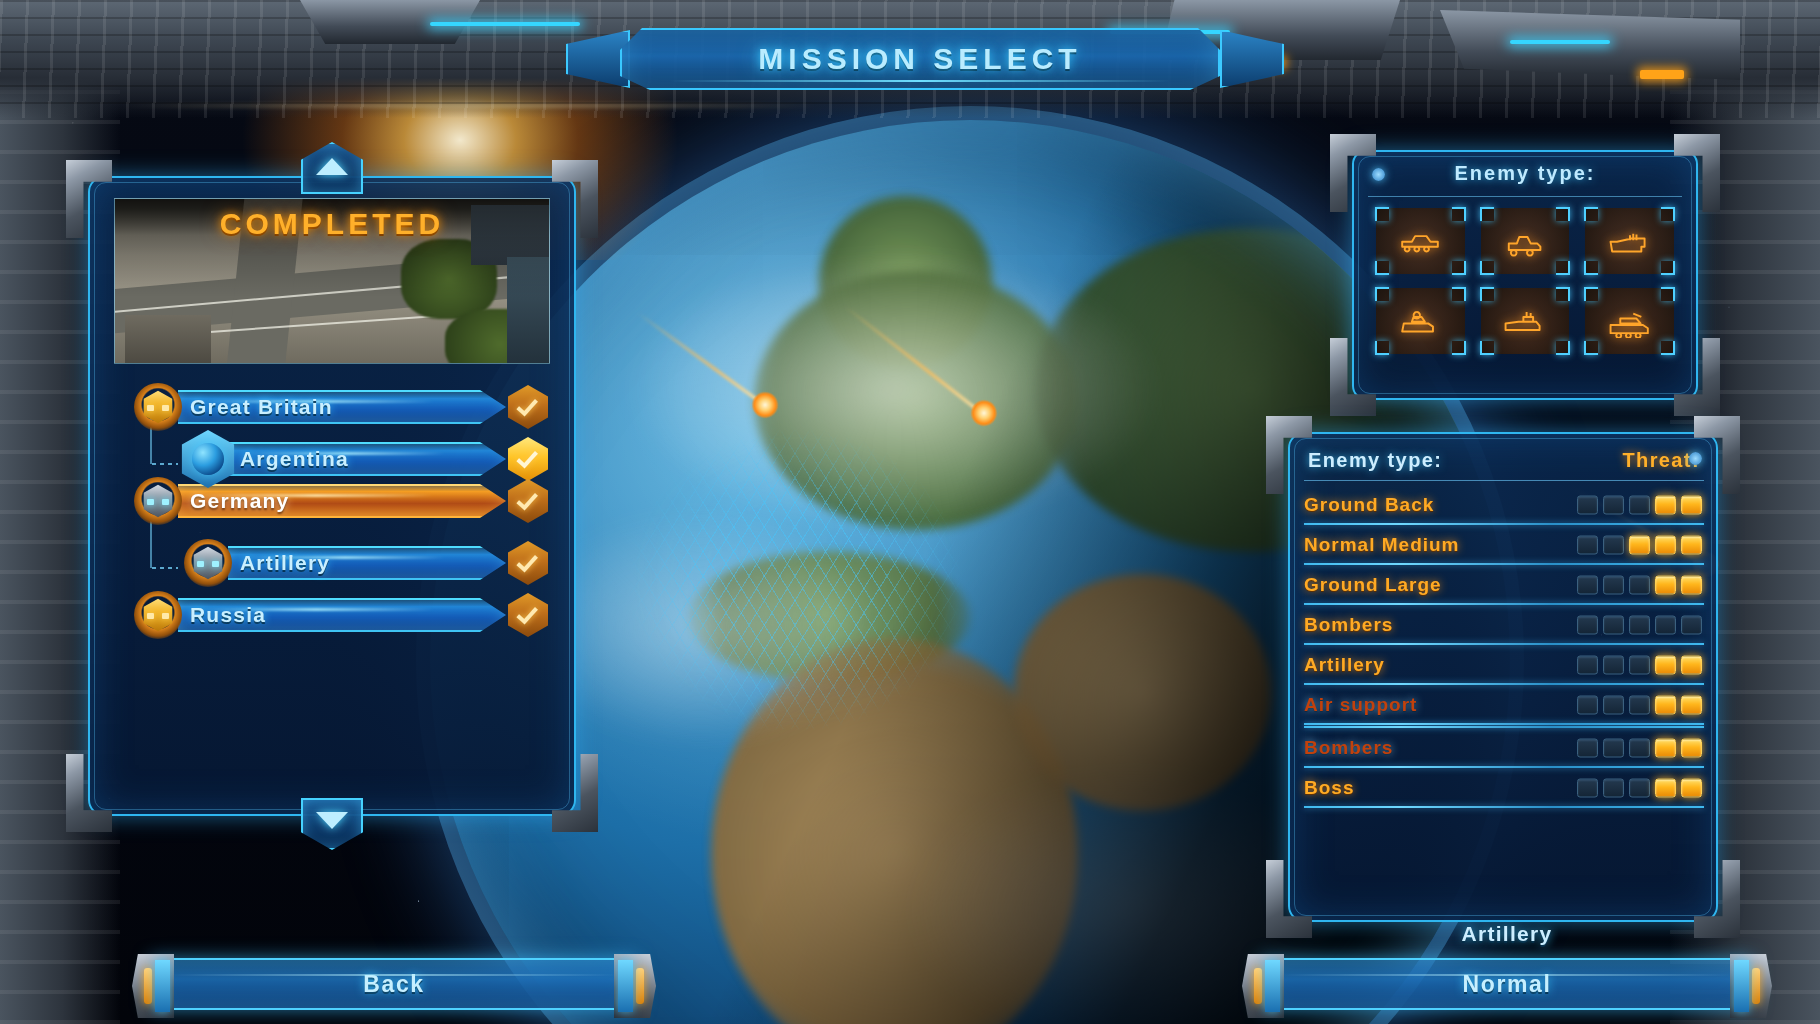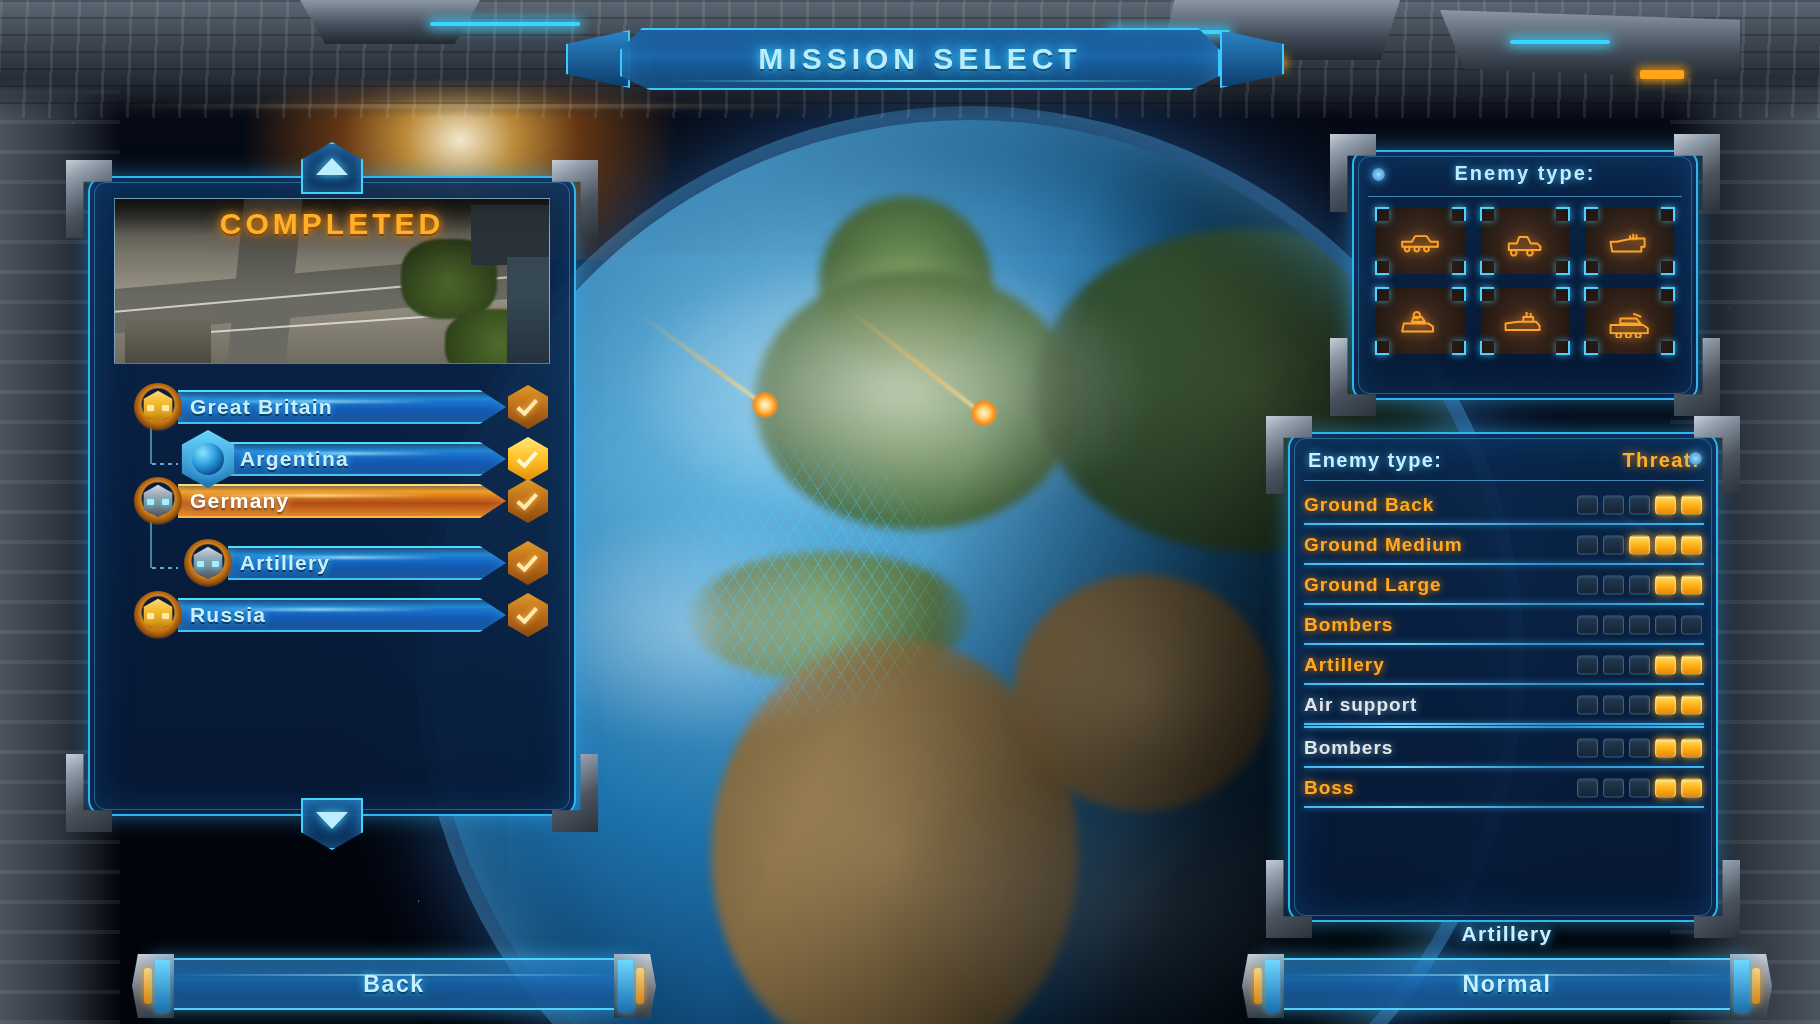--- a/index.html
+++ b/index.html
@@ -311,21 +311,21 @@
   .tp-head .lbl { font-size:20px; letter-spacing:1.4px; color:#cdeeff; font-weight:bold; text-shadow:0 0 9px rgba(60,200,255,.9); }
   .tp-head .thr { font-size:20px; letter-spacing:1.4px; color:#ffb02a; font-weight:bold; text-shadow:0 0 9px rgba(255,150,20,.85); }
   .tp-dot { position:absolute; right:-2px; top:8px; width:13px; height:13px; border-radius:50%;
     background:radial-gradient(circle,#9ddcff,#2a7fc4); box-shadow:0 0 9px rgba(80,200,255,.9); }
   .tp-rule { position:absolute; left:16px; right:14px; top:48px; height:1px; background:rgba(110,205,255,.6); }
 
   .tp-rows { position:absolute; left:16px; right:14px; top:54px; }
   .tp-row { position:relative; height:37px; display:flex; align-items:center; }
   .tp-row .name { font-size:19px; letter-spacing:1px; font-weight:bold; white-space:nowrap; }
   .tp-row .name.hot  { color:#ffaa24; text-shadow:0 0 9px rgba(255,150,20,.85), 0 1px 0 rgba(60,25,0,.9); }
-  .tp-row .name.cool { color:#e5e5e5; text-shadow:0 0 8px rgba(140,215,255,.7), 0 1px 0 rgba(0,20,40,.9); }
+  .tp-row .name.cool { color:#c2410c; text-shadow:0 0 8px rgba(140,215,255,.7), 0 1px 0 rgba(0,20,40,.9); }
   .tp-row .bars { position:absolute; right:2px; top:50%; transform:translateY(-50%); display:flex; gap:5px; }
   .tp-row .bars i {
     display:block; width:21px; height:19px; border-radius:3px;
     background:linear-gradient(180deg,#24394f,#142536);
     border:1px solid #3b617f; box-shadow:inset 0 1px 2px rgba(120,180,230,.25);
   }
   .tp-row .bars i.on {
     background:linear-gradient(180deg,#ffe06a 0%,#ffb61c 45%,#e98a05 100%);
     border:1px solid #ffd052; box-shadow:0 0 9px rgba(255,180,40,.9), inset 0 1px 2px rgba(255,255,255,.55);
   }
@@ -617,21 +617,21 @@
           <span class="bars">
             <i></i>
             <i></i>
             <i></i>
             <i class="on"></i>
             <i class="on"></i>
           </span>
         </div>
         <div class="tp-sep"></div>
         <div class="tp-row">
-          <span class="name hot">Ground Medium</span>
+          <span class="name hot">Normal Medium</span>
           <span class="bars">
             <i></i>
             <i></i>
             <i class="on"></i>
             <i class="on"></i>
             <i class="on"></i>
           </span>
         </div>
         <div class="tp-sep"></div>
         <div class="tp-row">

